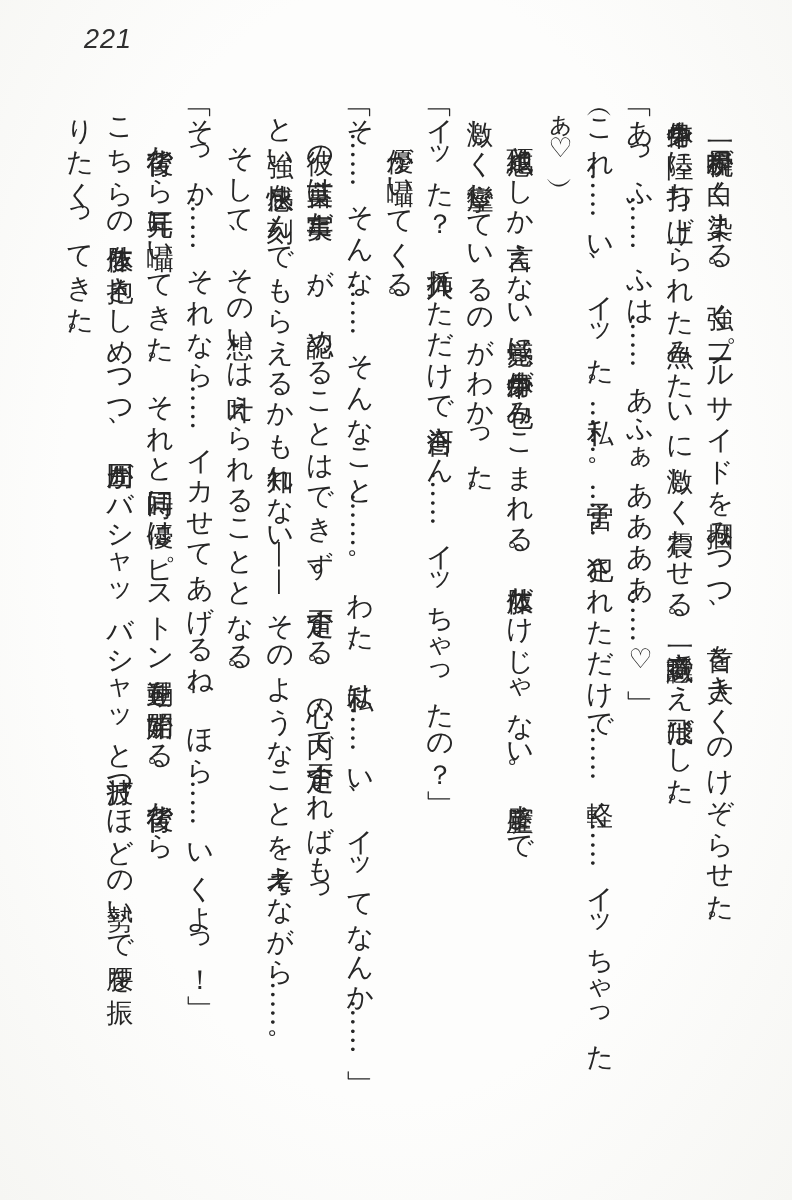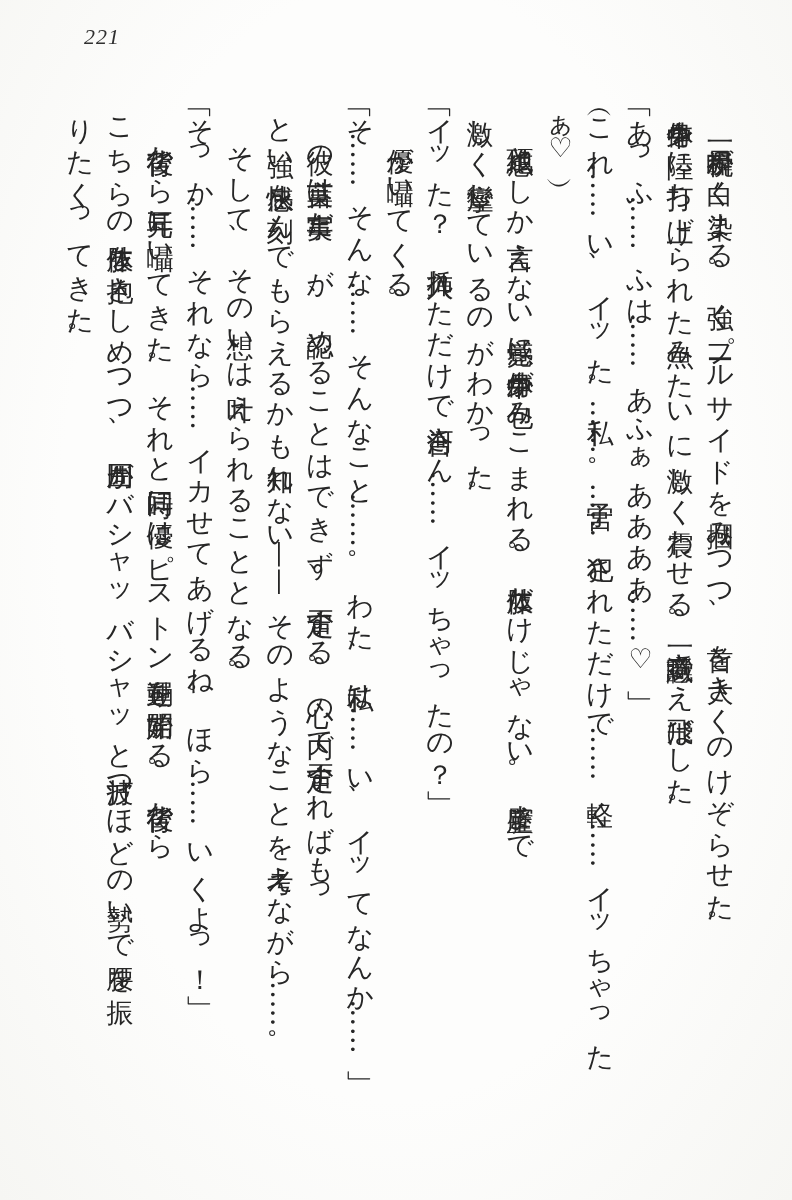--- a/index.html
+++ b/index.html
@@ -16,23 +16,23 @@
     position: relative;
     width: 792px;
     height: 1200px;
     background: #fbfbf9;
     background-image: radial-gradient(ellipse at 50% 45%, #fdfdfc 60%, #f6f6f3 100%);
   }
   .page-number {
     position: absolute;
     top: 24px;
     left: 84px;
-    font-family: Liberation Serif, serif;
+    font-family: Liberation Sans, sans-serif;
     font-style: italic;
-    font-size: 22px;
+    font-size: 27px;
     color: #2f2f2f;
     letter-spacing: 1px;
   }
   .text-block {
     position: absolute;
     top: 100px;
     right: 52px;
     height: 1048px;
     writing-mode: vertical-rl;
     -webkit-writing-mode: vertical-rl;

